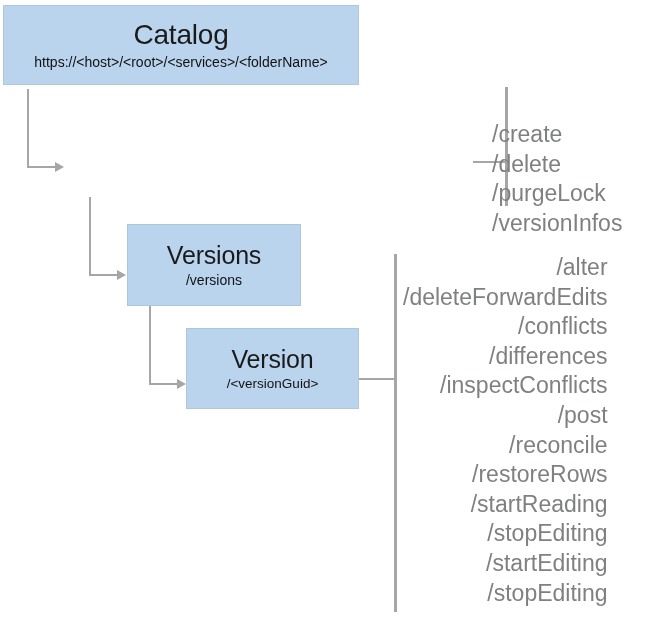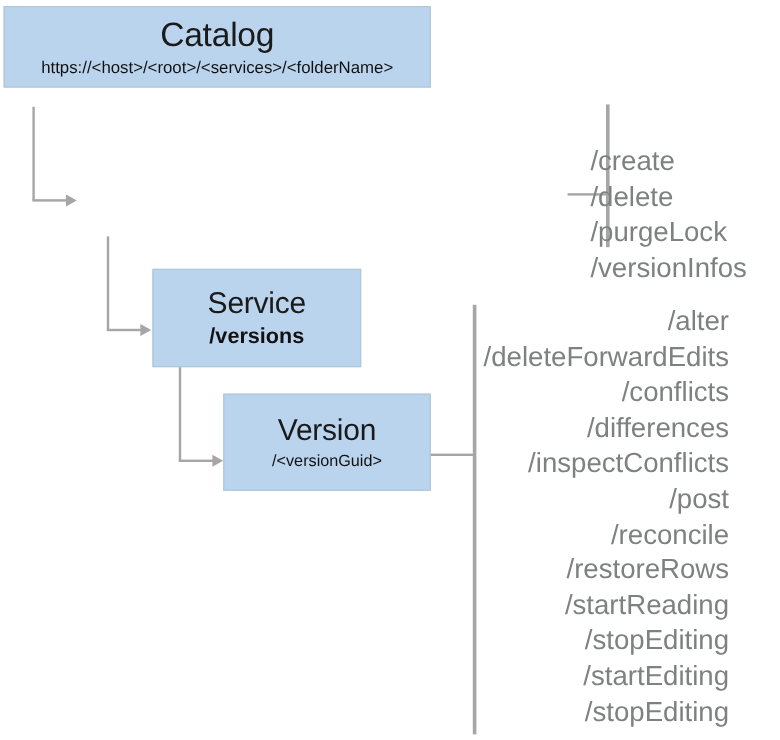--- a/index.html
+++ b/index.html
@@ -45,31 +45,31 @@
   }
   .node .node-sub {
     display: block;
     font-size: 13.5px;
     line-height: 1.15;
     margin-top: 3px;
     color: #111111;
     white-space: nowrap;
   }
 
-  #node-catalog       { left: 3px;   top: 5px;   width: 356px; height: 68px; }
+  #node-catalog       { left: 3px;   top: 5px;   width: 356px; height: 80px; }
   #node-catalog .node-title { font-size: 28px; }
   #node-catalog .node-sub   { font-size: 14px; margin-top: 3px; }
 
   #node-vms           { left: 65px;  top: 115px; width: 408px; height: 82px; }
   #node-vms .node-title { font-size: 27px; }
   #node-vms .node-sub   { font-size: 13.5px; }
 
   #node-versions      { left: 127px; top: 224px; width: 174px; height: 82px; }
   #node-versions .node-title { font-size: 25px; }
-  #node-versions .node-sub   { font-size: 18px; font-weight: bold; }
+  #node-versions .node-sub   { font-size: 14px; }
 
   #node-version       { left: 186px; top: 328px; width: 173px; height: 81px; }
   #node-version .node-title { font-size: 25px; }
   #node-version .node-sub   { font-size: 13.5px; }
 
   
   .conn {
     position: absolute;
     background: #a6a6a6;
   }
@@ -144,21 +144,21 @@
   <div class="arrowhead" id="c1-a"></div>
 
 
   <div class="conn conn-v" id="c2-v"></div>
   <div class="conn conn-h" id="c2-h"></div>
   <div class="arrowhead" id="c2-a"></div>
 
   <div class="conn conn-h" id="c4-h"></div>
 
   <div class="node" id="node-versions">
-    <span class="node-title">Service</span>
+    <span class="node-title">Versions</span>
     <span class="node-sub">/versions</span>
   </div>
 
   <div class="conn conn-v" id="c3-v"></div>
   <div class="conn conn-h" id="c3-h"></div>
   <div class="arrowhead" id="c3-a"></div>
 
   <div class="node" id="node-version">
     <span class="node-title">Version</span>
     <span class="node-sub">/&lt;versionGuid&gt;</span>

